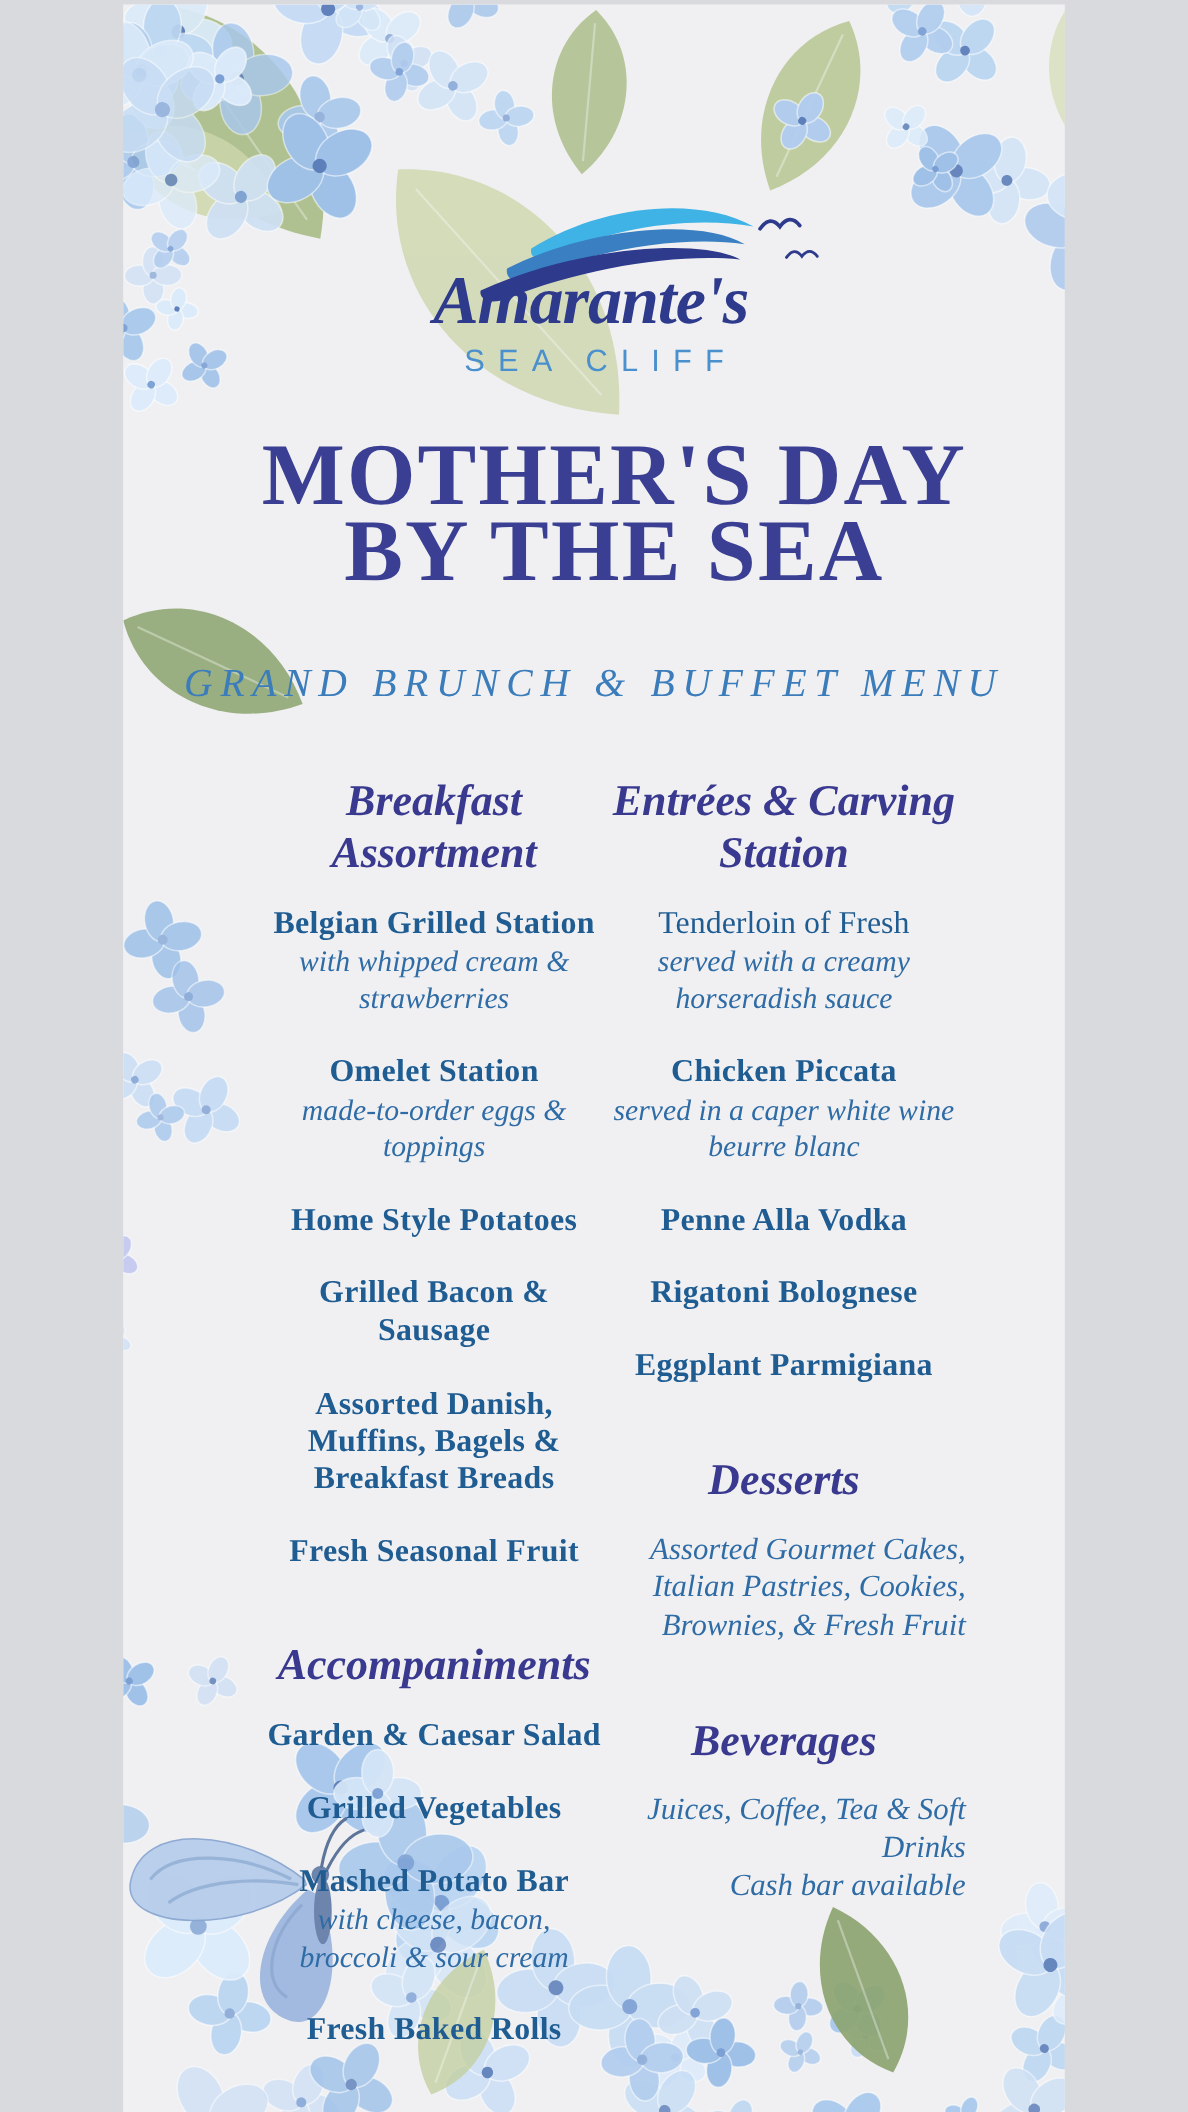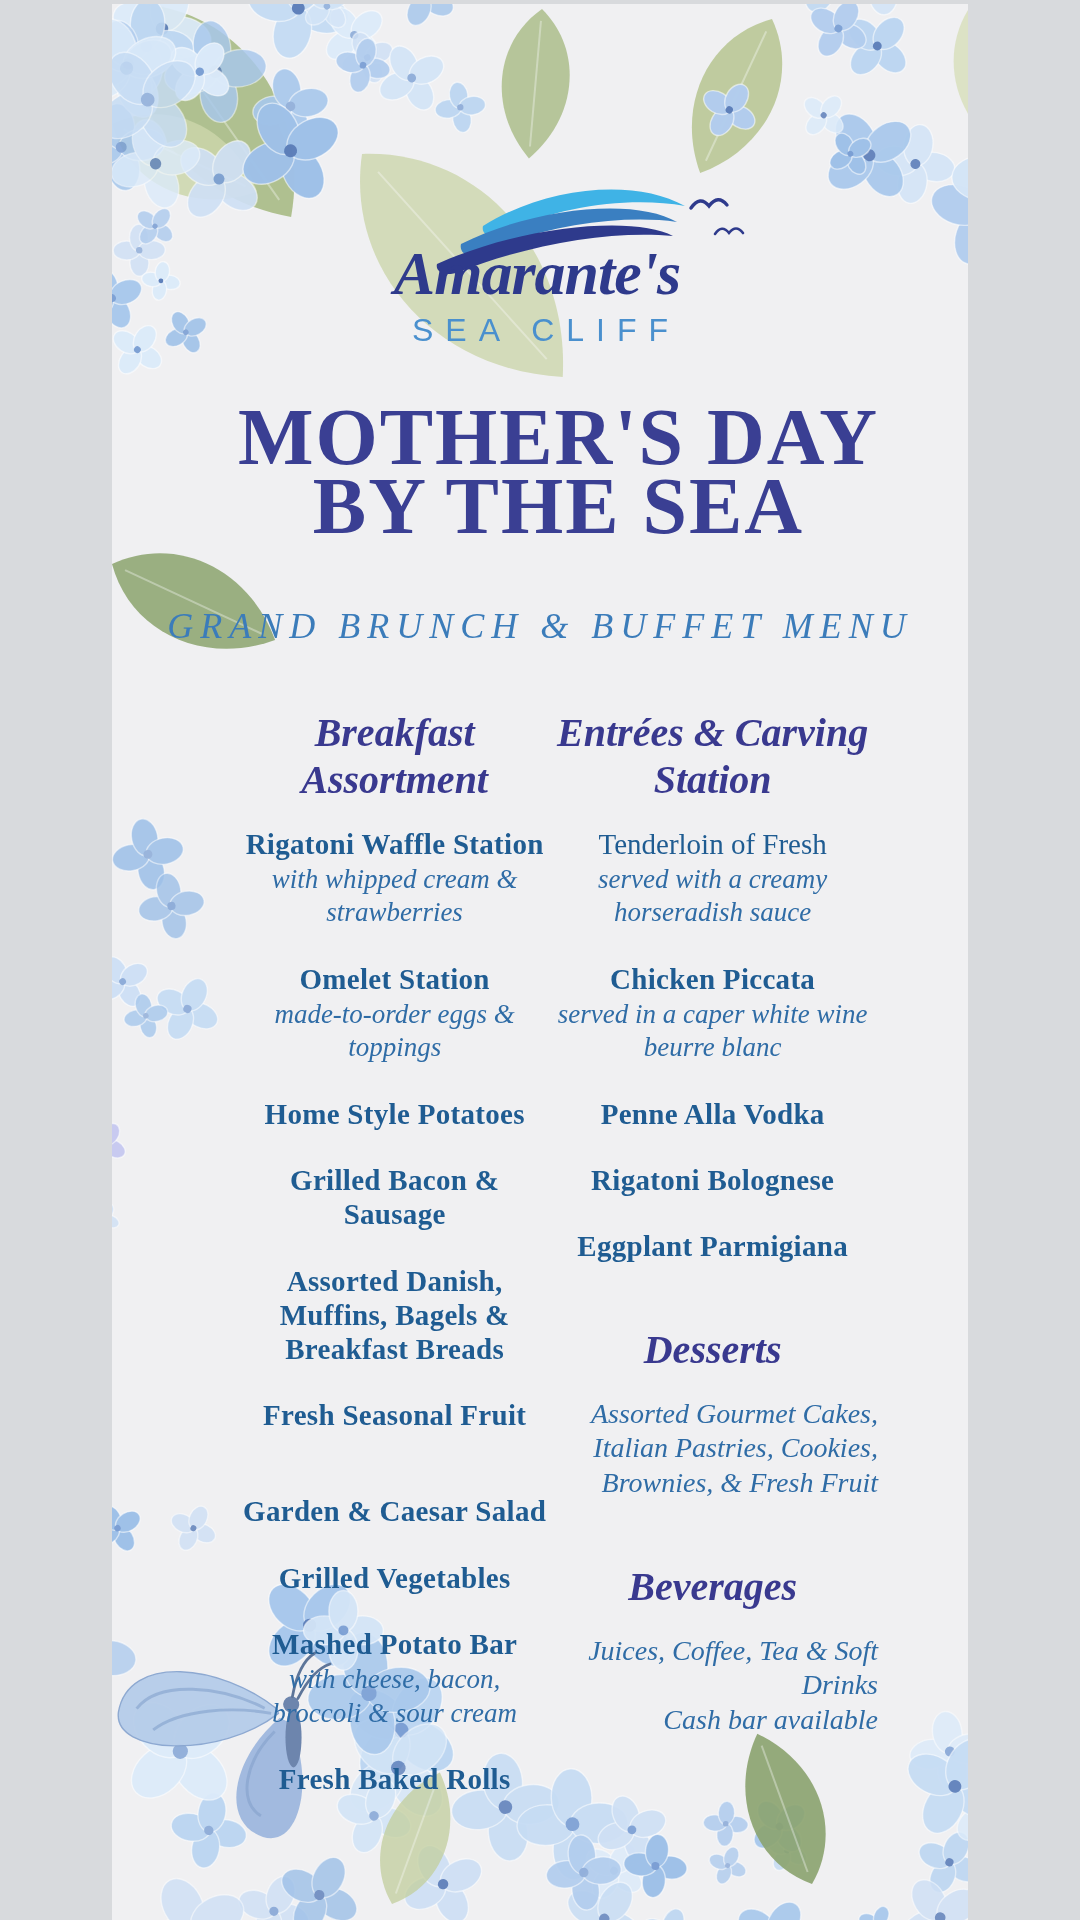--- a/index.html
+++ b/index.html
@@ -13,21 +13,21 @@
   }
   #decor{position:absolute;inset:0;pointer-events:none;}
   .content{position:relative;z-index:1;text-align:center;}
 
   
   .logo-block{margin-top:178px;}
   .logo-svg{display:block;margin:0 auto;}
   .sea-cliff{
     margin-top:2px;
     font-family:"Liberation Sans", sans-serif;
-    font-size:32px;
+    font-size:28px;
     font-weight:500;
     letter-spacing:12px;
     padding-left:12px;
     color:var(--logo-seacliff-blue,#4a90ce);
   }
 
   
   .page-title{
     margin:54px 0 0;
     font-size:80px;
@@ -1195,41 +1195,42 @@
 
     <h1 class="page-title"><span>MOTHER'S DAY</span><br><span>BY THE SEA</span></h1>
 
     <div class="page-subtitle">GRAND BRUNCH &amp; BUFFET MENU</div>
 
     <div class="menu-grid">
         <div class="menu-column">
           <section class="menu-section">
             <h2 class="section-heading">Breakfast Assortment</h2>
             <div class="menu-item">
-              <div class="item-name">Rigatoni Waffle Station</div>
+              <div class="item-name">Belgian Grilled Station</div>
               <div class="item-desc">with whipped cream &amp; strawberries</div>
             </div>
             <div class="menu-item">
               <div class="item-name">Omelet Station</div>
               <div class="item-desc">made-to-order eggs &amp; toppings</div>
             </div>
             <div class="menu-item">
               <div class="item-name">Home Style Potatoes</div>
             </div>
             <div class="menu-item">
               <div class="item-name">Grilled Bacon &amp; Sausage</div>
             </div>
             <div class="menu-item">
               <div class="item-name">Assorted Danish, Muffins, Bagels &amp; Breakfast Breads</div>
             </div>
             <div class="menu-item">
               <div class="item-name">Fresh Seasonal Fruit</div>
             </div>
           </section>
           <section class="menu-section">
+            <h2 class="section-heading">Accompaniments</h2>
             <div class="menu-item">
               <div class="item-name">Garden &amp; Caesar Salad</div>
             </div>
             <div class="menu-item">
               <div class="item-name">Grilled Vegetables</div>
             </div>
             <div class="menu-item">
               <div class="item-name">Mashed Potato Bar</div>
               <div class="item-desc">with cheese, bacon, broccoli &amp; sour cream</div>
             </div>

